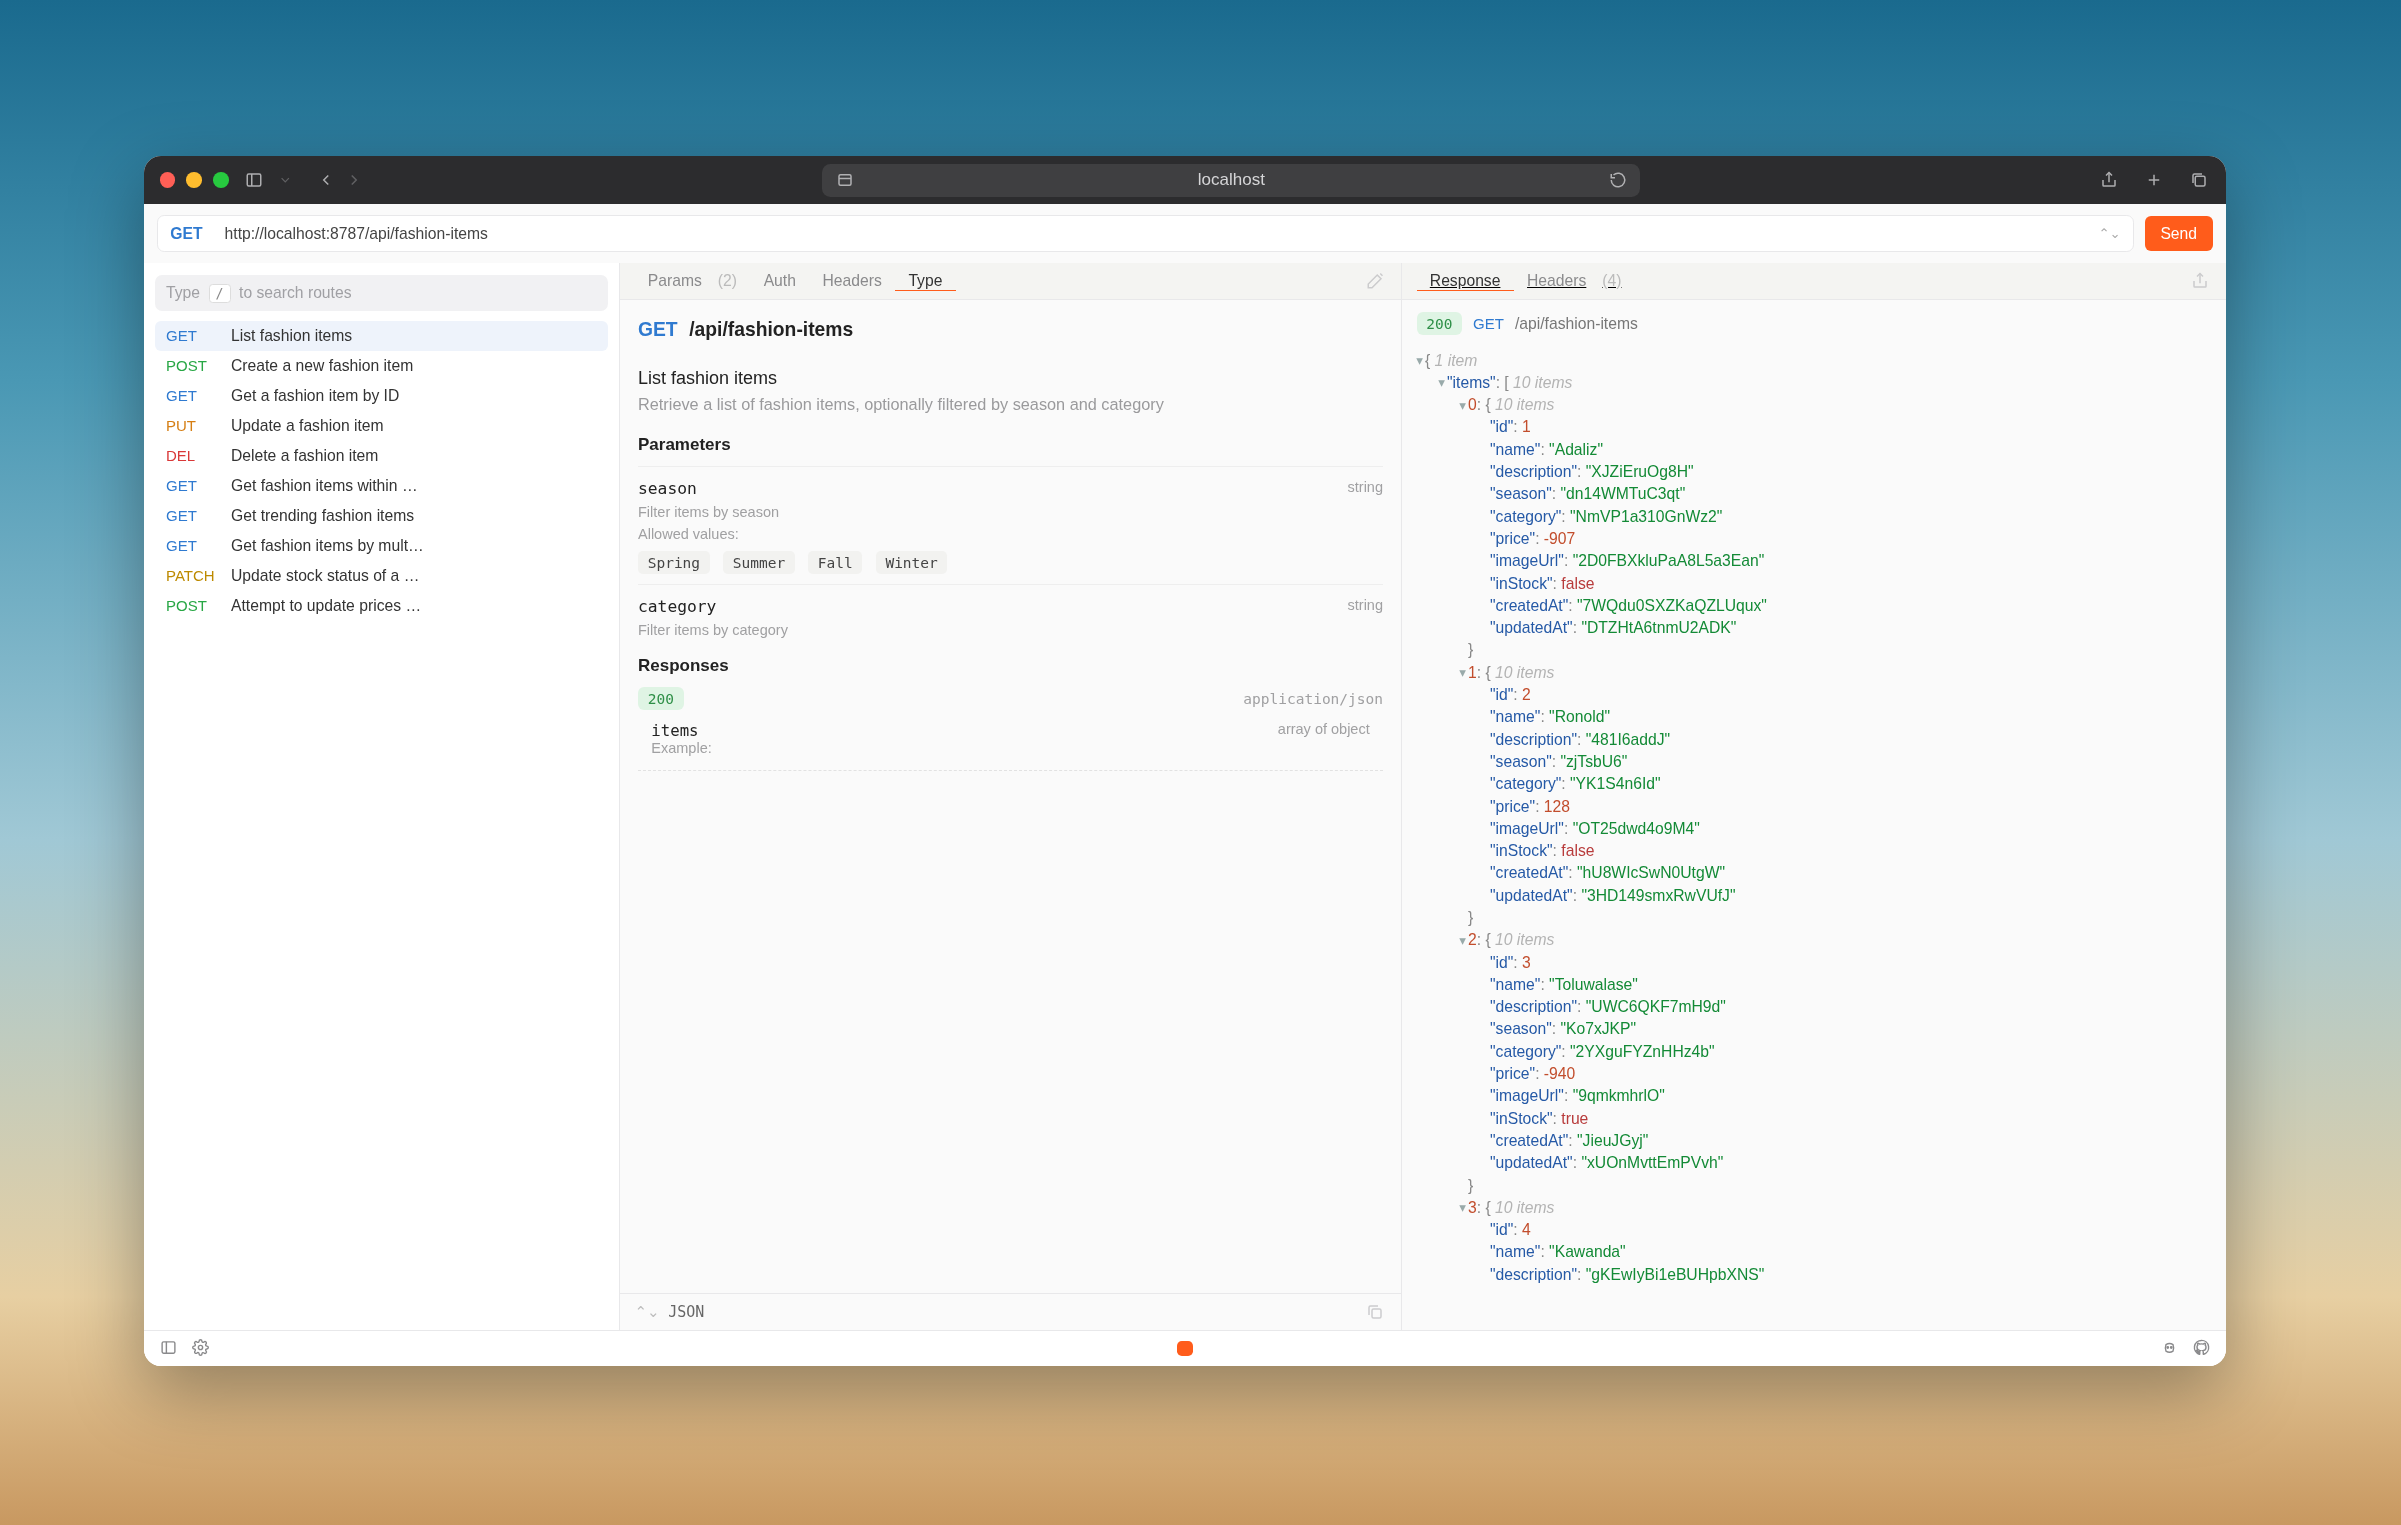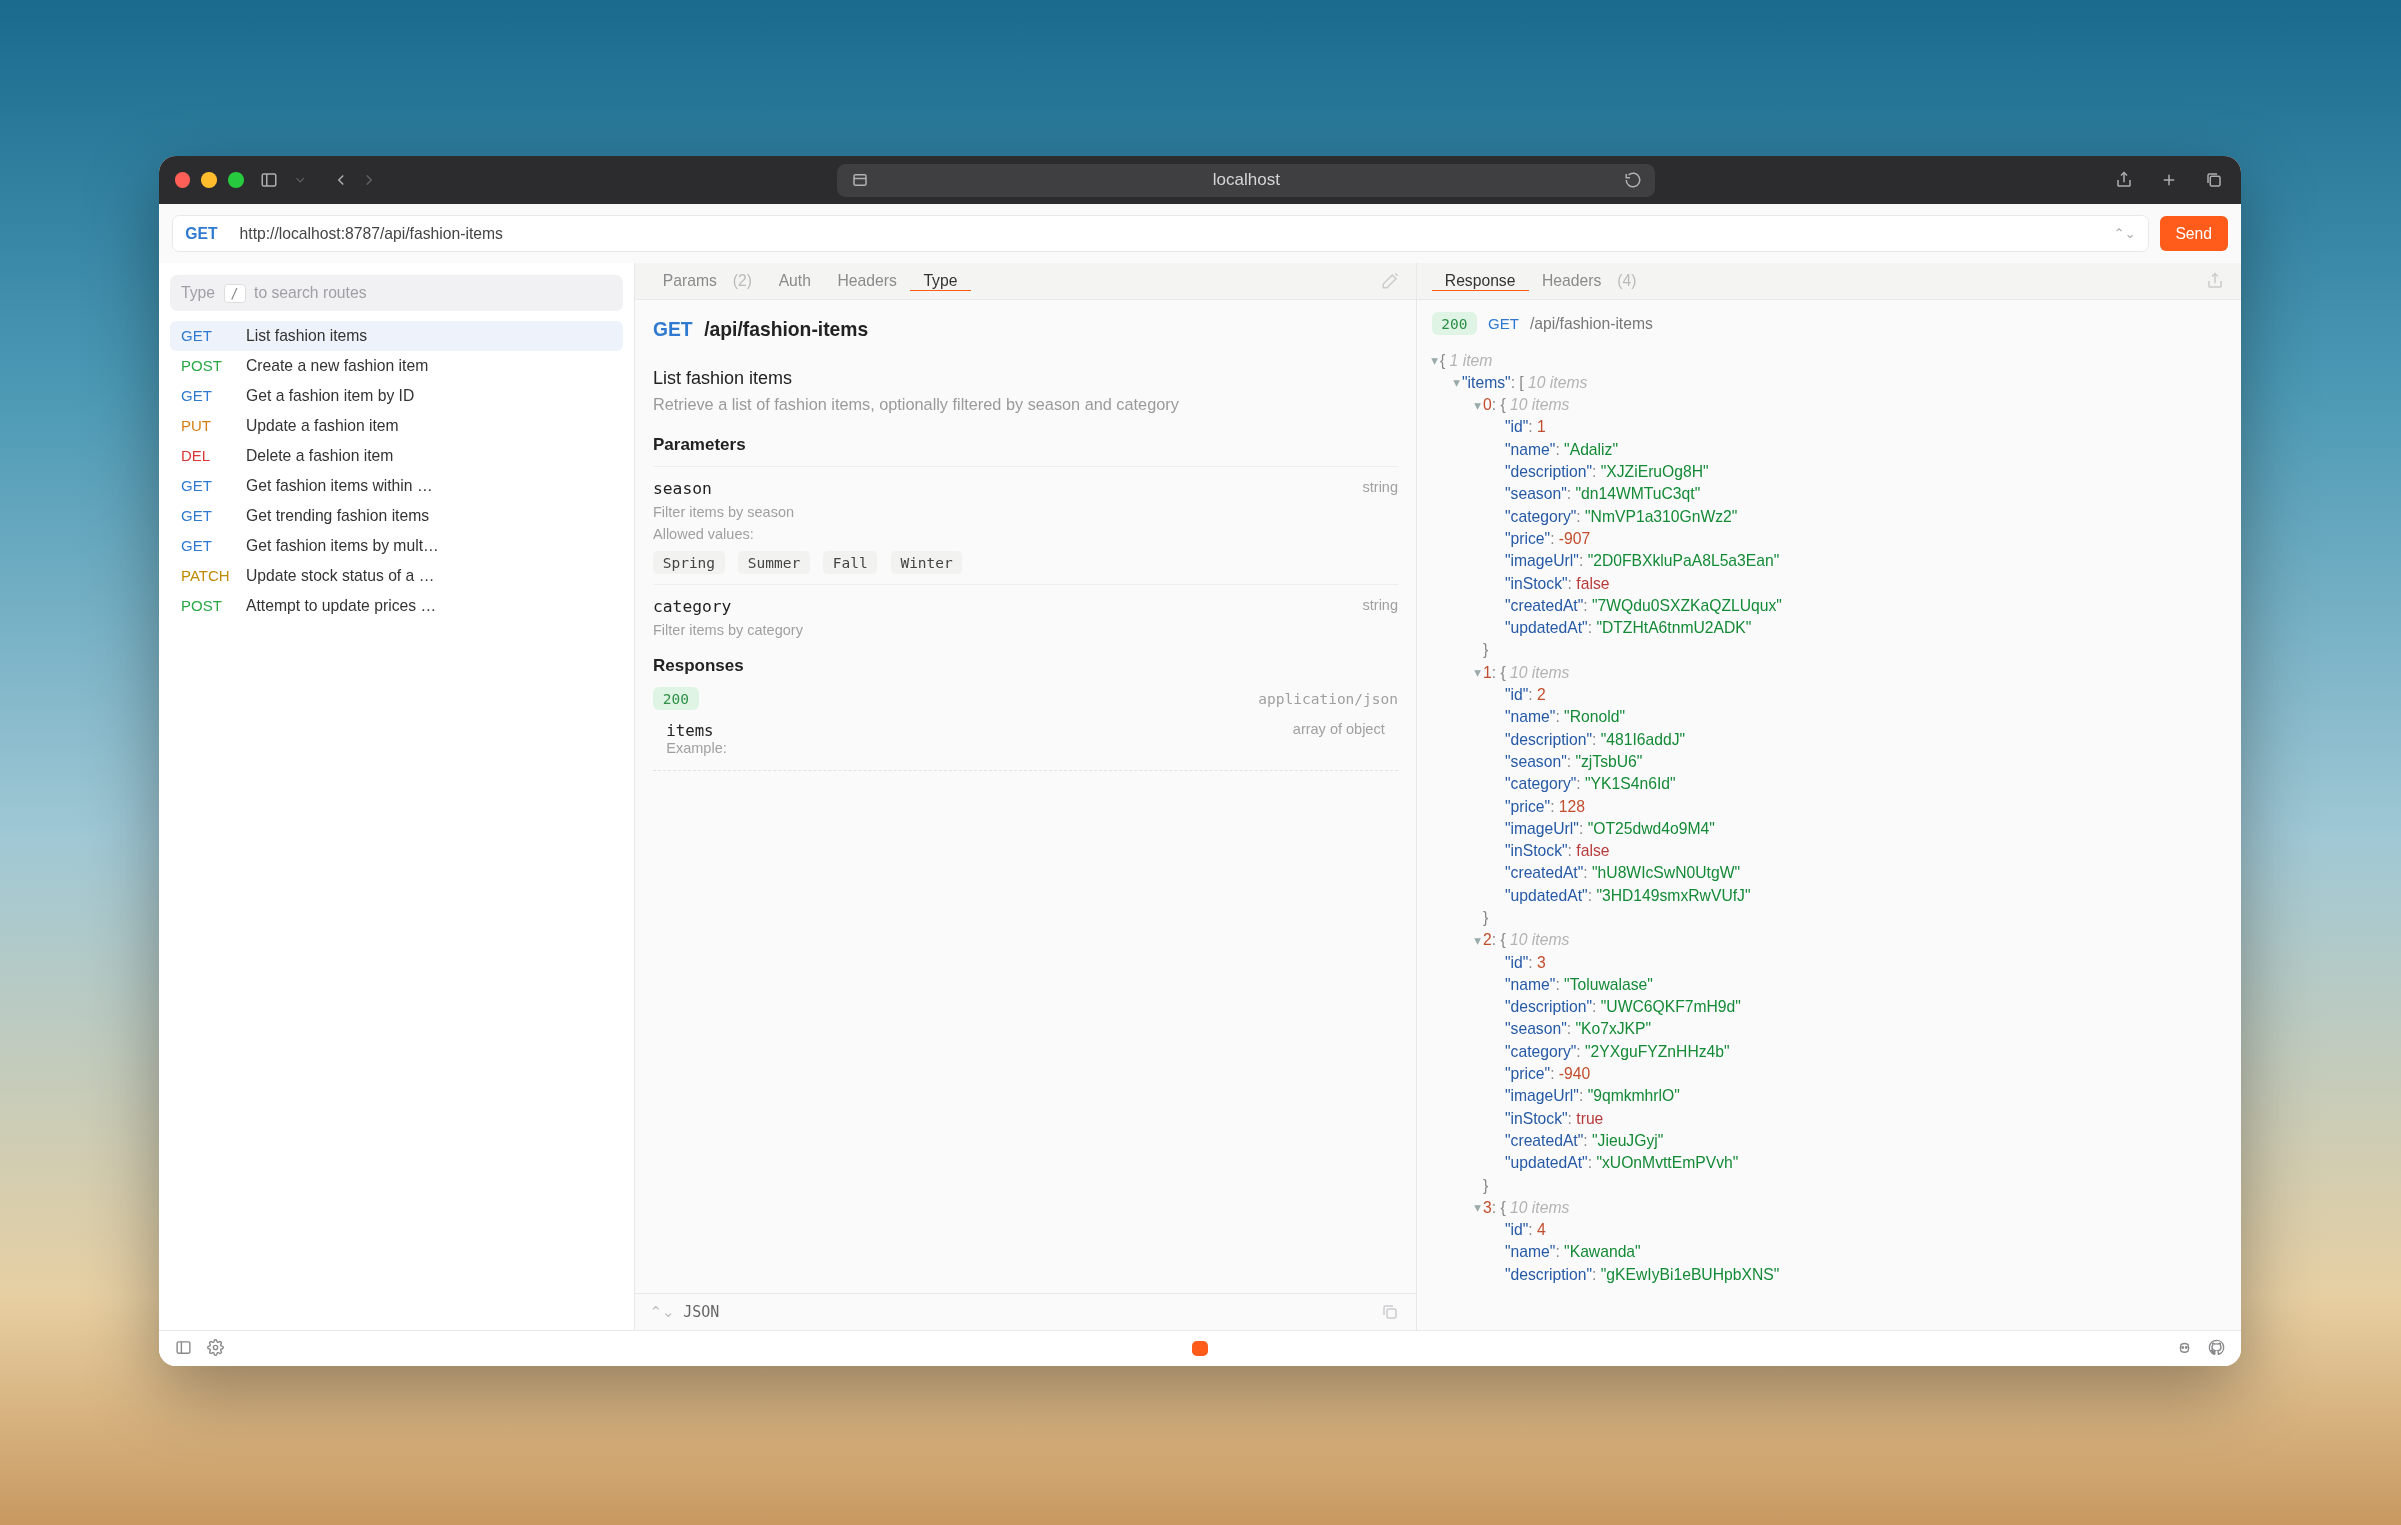--- a/index.html
+++ b/index.html
@@ -28,21 +28,21 @@
   *{box-sizing:border-box;margin:0;padding:0;font-family:-apple-system,BlinkMacSystemFont,sans-serif;}
   body{
     width:2401px;height:1526px;
     background:
       radial-gradient(ellipse 1450px 846px at 50% 140%, rgba(255,240,220,0.95) 0%, rgba(255,190,120,0.65) 30%, rgba(200,140,90,0.3) 55%, transparent 70%),
       linear-gradient(to bottom,#1a6a8e 0%,#4a98b4 25%,#a0c8d5 55%,#e7cfa2 85%,#c89860 100%);
     position:relative;overflow:hidden;
   }
   
   #chrome-window{
-    position:absolute;left:159px;top:156px;width:2082px;height:1210px;
+    position:absolute;left:144px;top:156px;width:2082px;height:1210px;
     background:var(--bg-window);border-radius:17px;overflow:hidden;
     box-shadow:0 24px 72px rgba(0,0,0,0.35);
     display:flex;flex-direction:column;
   }
   
   .browser-bar{height:48px;background:var(--bg-chrome);display:flex;align-items:center;padding:0 15.7px;gap:13.3px;color:var(--text-chrome);}
   .traffic{display:flex;gap:11px;}
   .dot{width:15.7px;height:15.7px;border-radius:50%;}
   .dot.r{background:#ff5f56;} .dot.y{background:#ffbd2e;} .dot.g{background:#27c93f;}
   .tb-icon{width:23px;height:23px;display:flex;align-items:center;justify-content:center;opacity:.85;}
@@ -345,21 +345,21 @@
               <svg viewBox="0 0 24 24">
                 <rect x="8" y="8" width="12" height="12" rx="2"></rect>
                 <path d="M4 16V6a2 2 0 0 1 2-2h10"></path>
               </svg>
             </span>
         </div>
       </section>
 
       <section class="right">
         <div class="tabs">
-          <div id="resp-tabs" style="display: flex;">
+          <div id="resp-tabs" style="display: flex; text-decoration: underline;">
               <div class="tab active">
                 <span>Response</span>
               </div>
               <div class="tab">
                 <span>Headers</span>
                 <span class="count">(4)</span>
               </div>
             </div>
           <div class="tab-spacer"></div>
           <div class="tb-icon">

